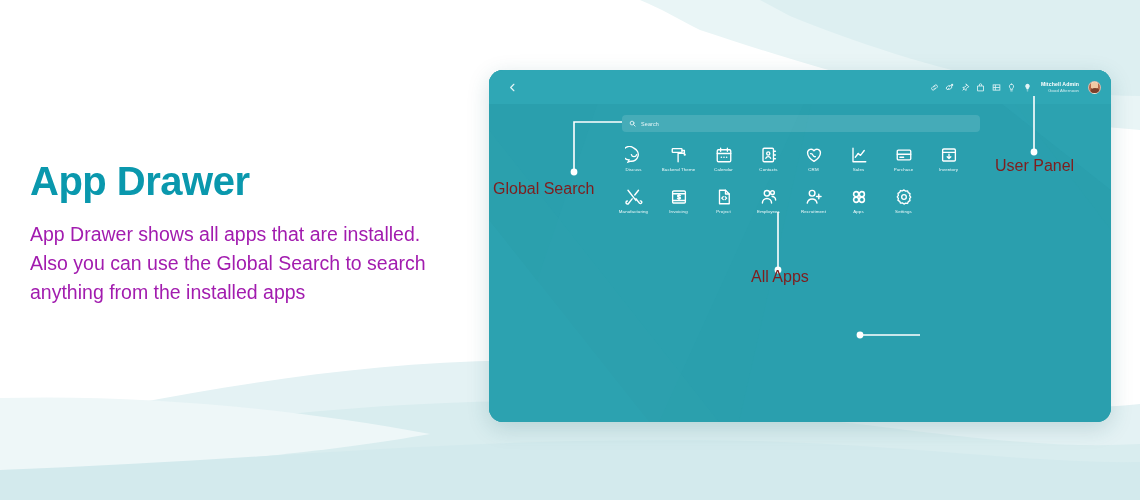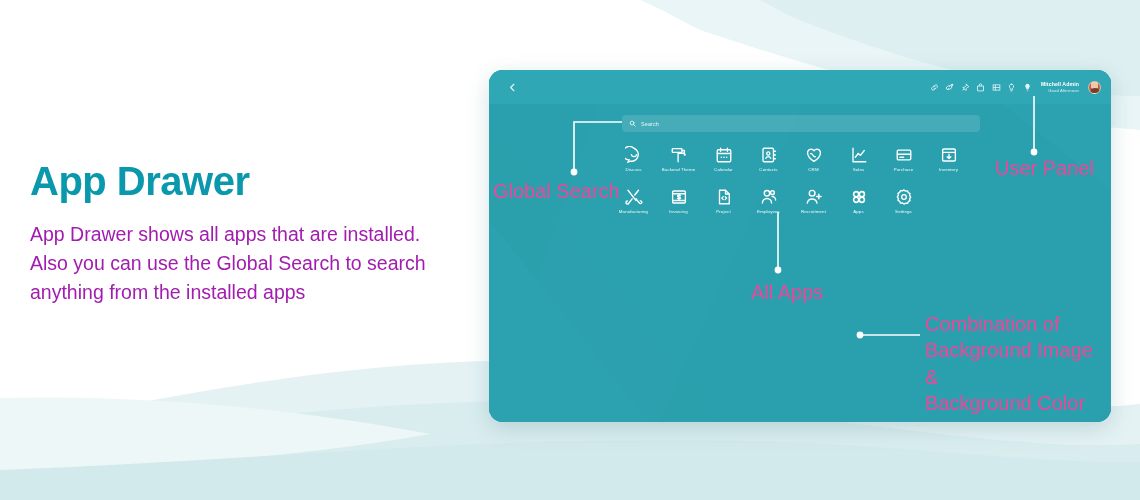--- a/index.html
+++ b/index.html
@@ -80,24 +80,24 @@
   .app {
     width:45px; display:flex; flex-direction:column; align-items:center;
     gap:4px; cursor:pointer;
   }
   .app-ico { width:18px; height:18px; color:#ffffff; display:block; }
   .app-label {
     font-size:4.4px; color:#f2fbfc; letter-spacing:0.12px;
     text-align:center; line-height:1; white-space:nowrap;
   }
   .ann-label {
-    font-size:20px; color:#ec4899; line-height:1.32; white-space:pre-line;
+    font-size:16px; color:#7f1d1d; line-height:1.32; white-space:pre-line;
   }
   .ann-left { position:absolute; left:493px; top:178px; z-index:6; }
-  .ann-allapps { position:absolute; left:751px; top:279px; z-index:6; }
+  .ann-allapps { position:absolute; left:751px; top:266px; z-index:6; }
   .ann-user { position:absolute; left:995px; top:155px; z-index:6; }
   .ann-bg { position:absolute; left:925px; top:311px; z-index:6; }
   .lead { position:absolute; z-index:6; }
 </style>
 </head>
 <body>
 
 <div id="stage">
 
   <svg class="bg-waves" viewBox="0 0 1140 500" preserveAspectRatio="none">
@@ -344,19 +344,14 @@
 
   <div class="ann-left">
     <div class="ann-label">Global Search</div>
   </div>
   <div class="ann-allapps">
     <div class="ann-label">All Apps</div>
   </div>
   <div class="ann-user">
     <div class="ann-label">User Panel</div>
   </div>
-  <div class="ann-bg">
-    <div class="ann-label">Combination of
-Background Image &amp;
-Background Color</div>
-  </div>
 
 </div>
 
 </body></html>

